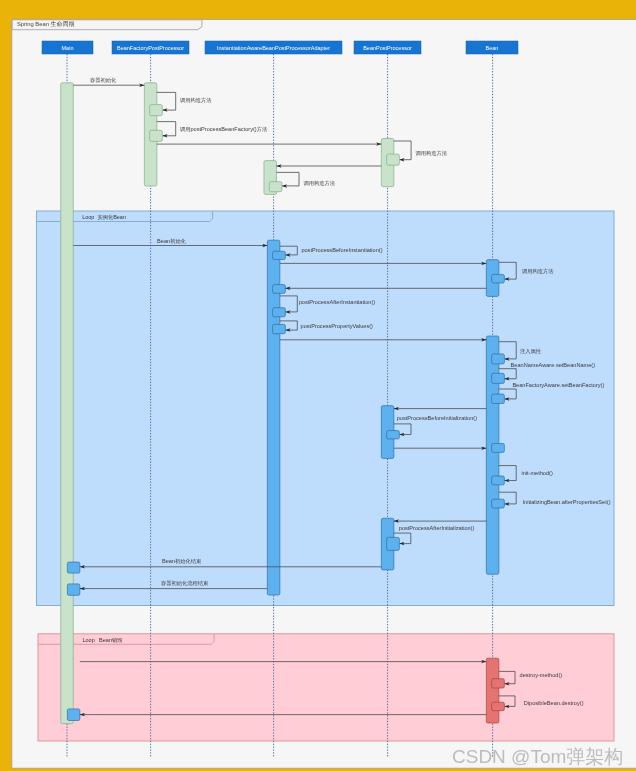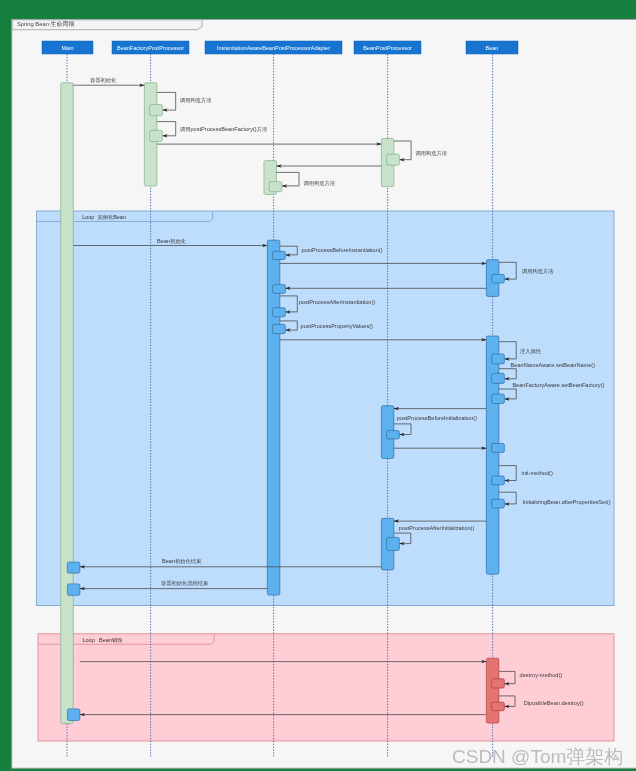--- a/index.html
+++ b/index.html
@@ -1,18 +1,18 @@
 <!DOCTYPE html>
 <html><head>
 <meta charset="utf-8">
 <style>
   html,body{margin:0;padding:0;background:#f4f4f5;}
   body{width:636px;height:771px;overflow:hidden;
        font-family:"Liberation Sans","DejaVu Sans",sans-serif;}
-  #stage{position:relative;-webkit-font-smoothing:antialiased;width:636px;height:771px;background:#15803d;overflow:hidden;}
+  #stage{position:relative;-webkit-font-smoothing:antialiased;width:636px;height:771px;background:#eab308;overflow:hidden;}
   #svg{position:absolute;left:0;top:0;}
   .lbl{font-size:5.6px;fill:#3a3a3a;font-family:"Liberation Sans","DejaVu Sans",sans-serif;}
   .head-lbl{font-size:5.5px;fill:#ffffff;font-family:"Liberation Sans","DejaVu Sans",sans-serif;}
   .title-lbl{font-size:5.8px;fill:#444;font-family:"Liberation Sans","DejaVu Sans",sans-serif;}
   .loop-lbl{font-size:5.5px;fill:#333;font-family:"Liberation Sans","DejaVu Sans",sans-serif;}
   .wm{font-size:19px;fill:#bcbcbc;font-family:"Liberation Sans","DejaVu Sans",sans-serif;}
 </style>
 </head>
 <body>
 

